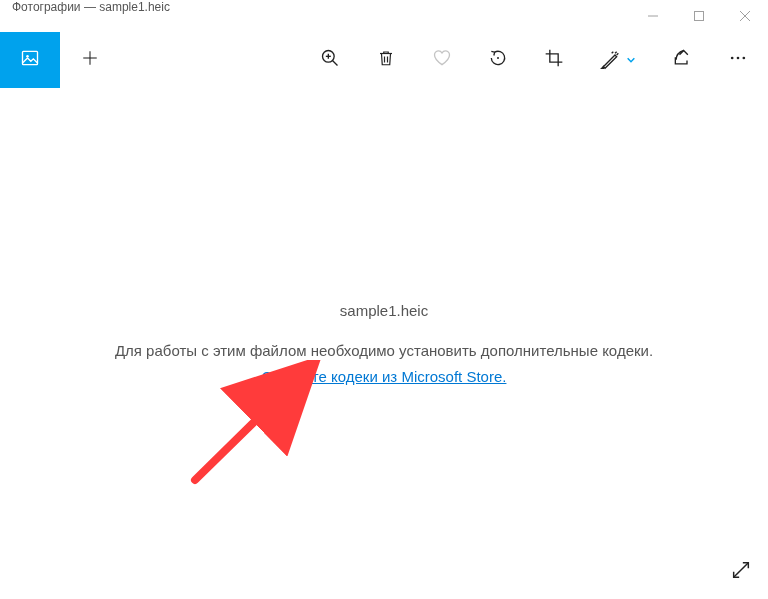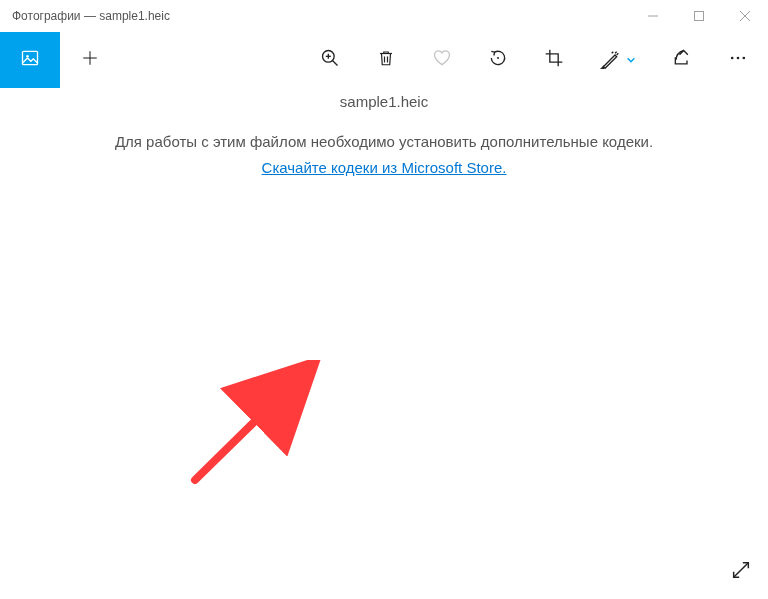--- a/index.html
+++ b/index.html
@@ -8,21 +8,20 @@
     font-family: "Segoe UI", Tahoma, sans-serif;
     background: #ffffff;
     width: 768px;
     height: 599px;
     overflow: hidden;
     position: relative;
   }
   .titlebar {
     height: 32px;
     display: flex;
-    align-items: center;
     padding-left: 12px;
     font-size: 12px;
     color: #555;
   }
   .titlebar-caption { flex: 1; }
   .winbtn {
     width: 46px;
     height: 32px;
     display: flex;
     align-items: center;
@@ -64,20 +63,21 @@
   .ticon.light { color: #c4c4c4; }
   .draw-group { display: flex; align-items: center; gap: 6px; }
   .chevron { color: #00a2ed; }
   .content {
     position: absolute;
     left: 0; right: 0;
     top: 90px;
     bottom: 0;
     display: flex;
     align-items: center;
+    justify-content: center;
     flex-direction: column;
   }
   .msg {
     text-align: center;
     line-height: 1.6;
   }
   .filename { font-size: 15px; color: #555; }
   .prompt { font-size: 15px; color: #555; margin-top: 16px; }
   .link {
     display: inline-block;

